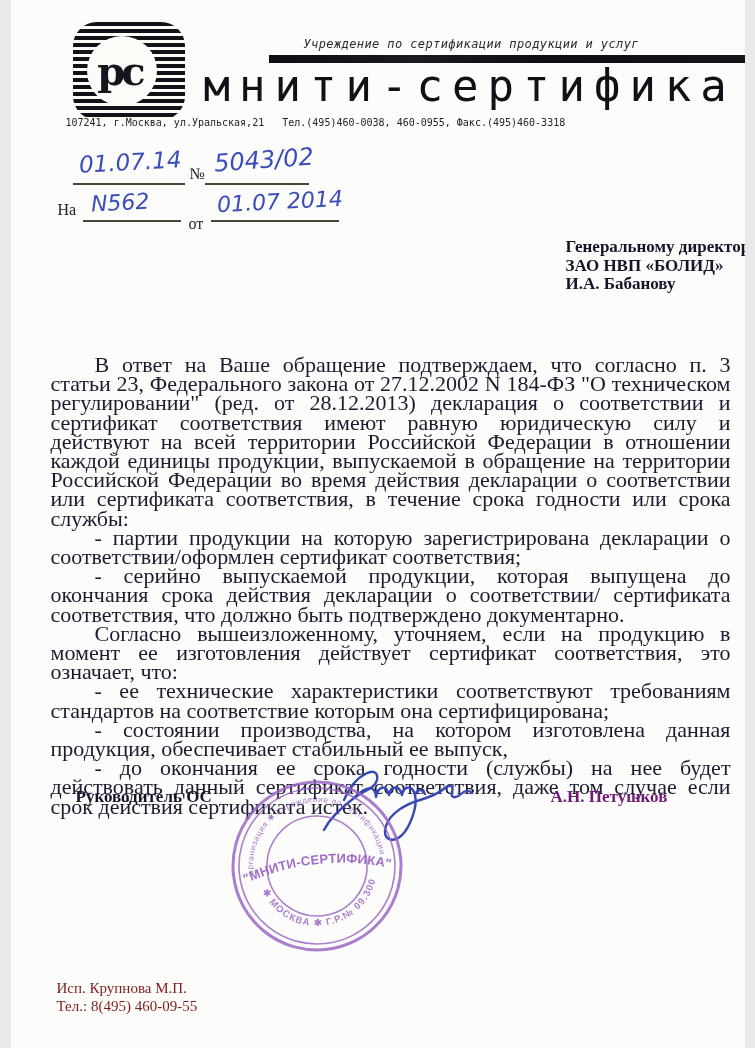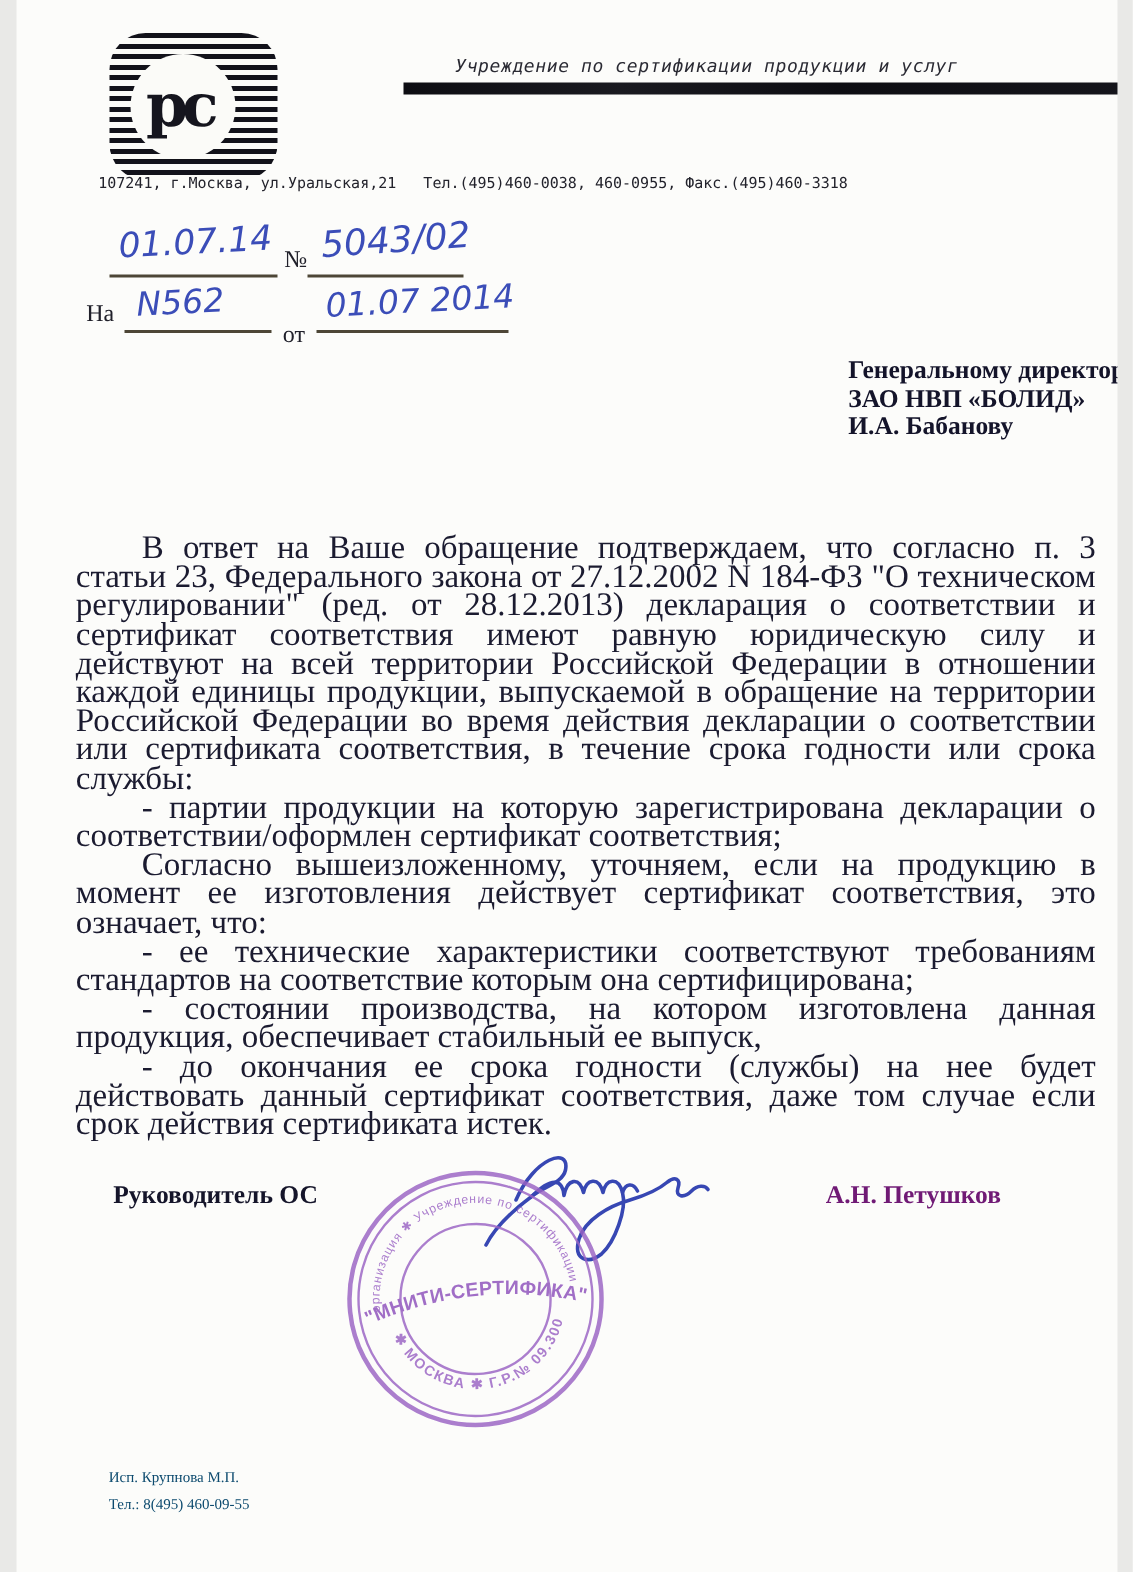--- a/index.html
+++ b/index.html
@@ -62,37 +62,38 @@
   
   .sig-label{position:absolute;left:65px;top:787px;font-weight:bold;font-size:17px;color:#15152a;}
   .sig-name{position:absolute;left:540px;top:787px;font-weight:bold;font-size:17px;color:#701a75;}
   .sig-svg{position:absolute;left:303px;top:756px;}
   
   .stamp{
     position:absolute;left:191px;top:751px;width:230px;height:230px;
     opacity:.82;transform:rotate(-6deg);
   }
   
-  .footer-line{position:absolute;left:46px;font-size:10px;color:#0c4a6e;margin-left:16px;}
+  .footer-line{position:absolute;left:46px;font-size:15px;color:#7f1d1d;}
 </style>
 </head>
 <body>
 
 <div id="page">
 
   <div class="logo">
     <div class="logo-circle">
       <span class="logo-letters">рс</span>
     </div>
   </div>
 
   <div class="tagline">Учреждение по сертификации продукции и услуг</div>
 
   <div class="header-bar"></div>
 
+  <div class="org-name">мнити-сертифика</div>
 
   <div class="address-line">107241, г.Москва, ул.Уральская,21   Тел.(495)460-0038, 460-0955, Факс.(495)460-3318</div>
 
   <div class="hand" style="position:absolute;left:68px;top:149px;font-size:23px;transform:rotate(-3deg);">01.07.14</div>
   <div class="ref-underline" style="left:62px;top:183px;width:112px;"></div>
 
   <span class="ref-print" style="left:179px;top:165px;">№</span>
 
   <div class="hand" style="position:absolute;left:203px;top:146px;font-size:24px;transform:rotate(-4deg);">5043/02</div>
   <div class="ref-underline" style="left:194px;top:183px;width:104px;"></div>
@@ -107,20 +108,21 @@
 
   <div class="addressee">
     <div>Генеральному директору</div>
     <div>ЗАО НВП «БОЛИД»</div>
     <div>И.А. Бабанову</div>
   </div>
 
   <div class="body-text">
     <p>В ответ на Ваше обращение подтверждаем, что согласно п. 3 статьи 23, Федерального закона от 27.12.2002 N 184-ФЗ "О техническом регулировании" (ред. от 28.12.2013) декларация о соответствии и сертификат соответствия имеют равную юридическую силу и действуют на всей территории Российской Федерации в отношении каждой единицы продукции, выпускаемой в обращение на территории Российской Федерации во время действия декларации о соответствии или сертификата соответствия, в течение срока годности или срока службы:</p>
     <p>- партии продукции на которую зарегистрирована декларации о соответствии/оформлен сертификат соответствия;</p>
+    <p>- серийно выпускаемой продукции, которая выпущена до окончания срока действия декларации о соответствии/ сертификата соответствия, что должно быть подтверждено документарно.</p>
     <p>Согласно вышеизложенному, уточняем, если на продукцию в момент ее изготовления действует сертификат соответствия, это означает, что:</p>
     <p>- ее технические характеристики соответствуют требованиям стандартов на соответствие которым она сертифицирована;</p>
     <p>- состоянии производства, на котором изготовлена данная продукция, обеспечивает стабильный ее выпуск,</p>
     <p>- до окончания ее срока годности (службы) на нее будет действовать данный сертификат соответствия, даже том случае если срок действия сертификата истек.</p>
   </div>
 
   <div class="sig-label">Руководитель ОС</div>
   <div class="sig-name">А.Н. Петушков</div>
 
   <svg class="sig-svg" width="175" height="100" viewBox="0 0 175 100">

